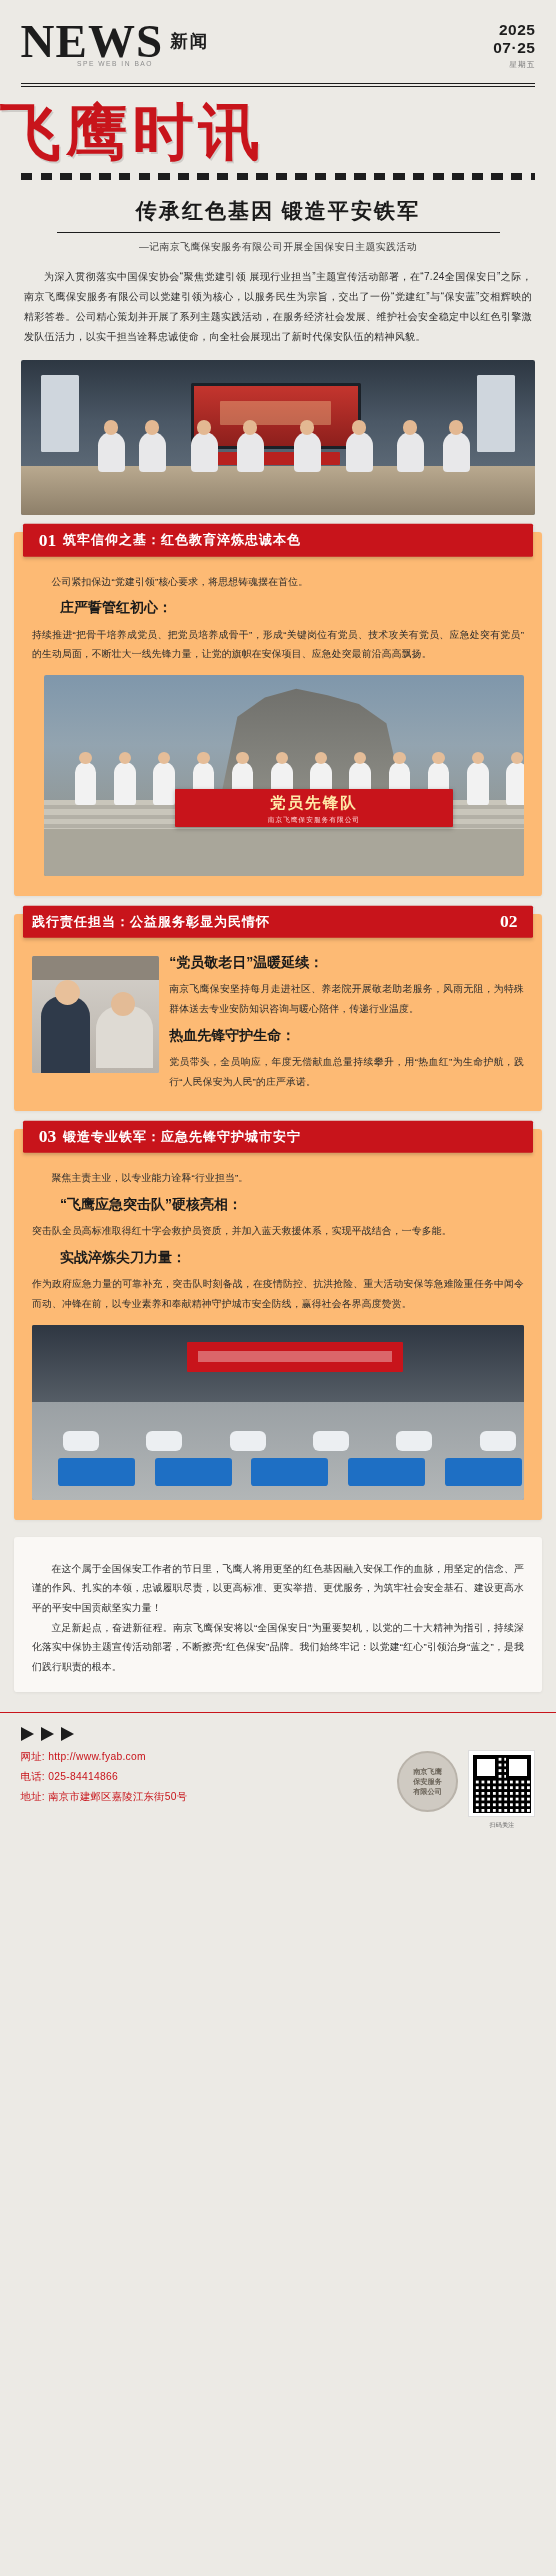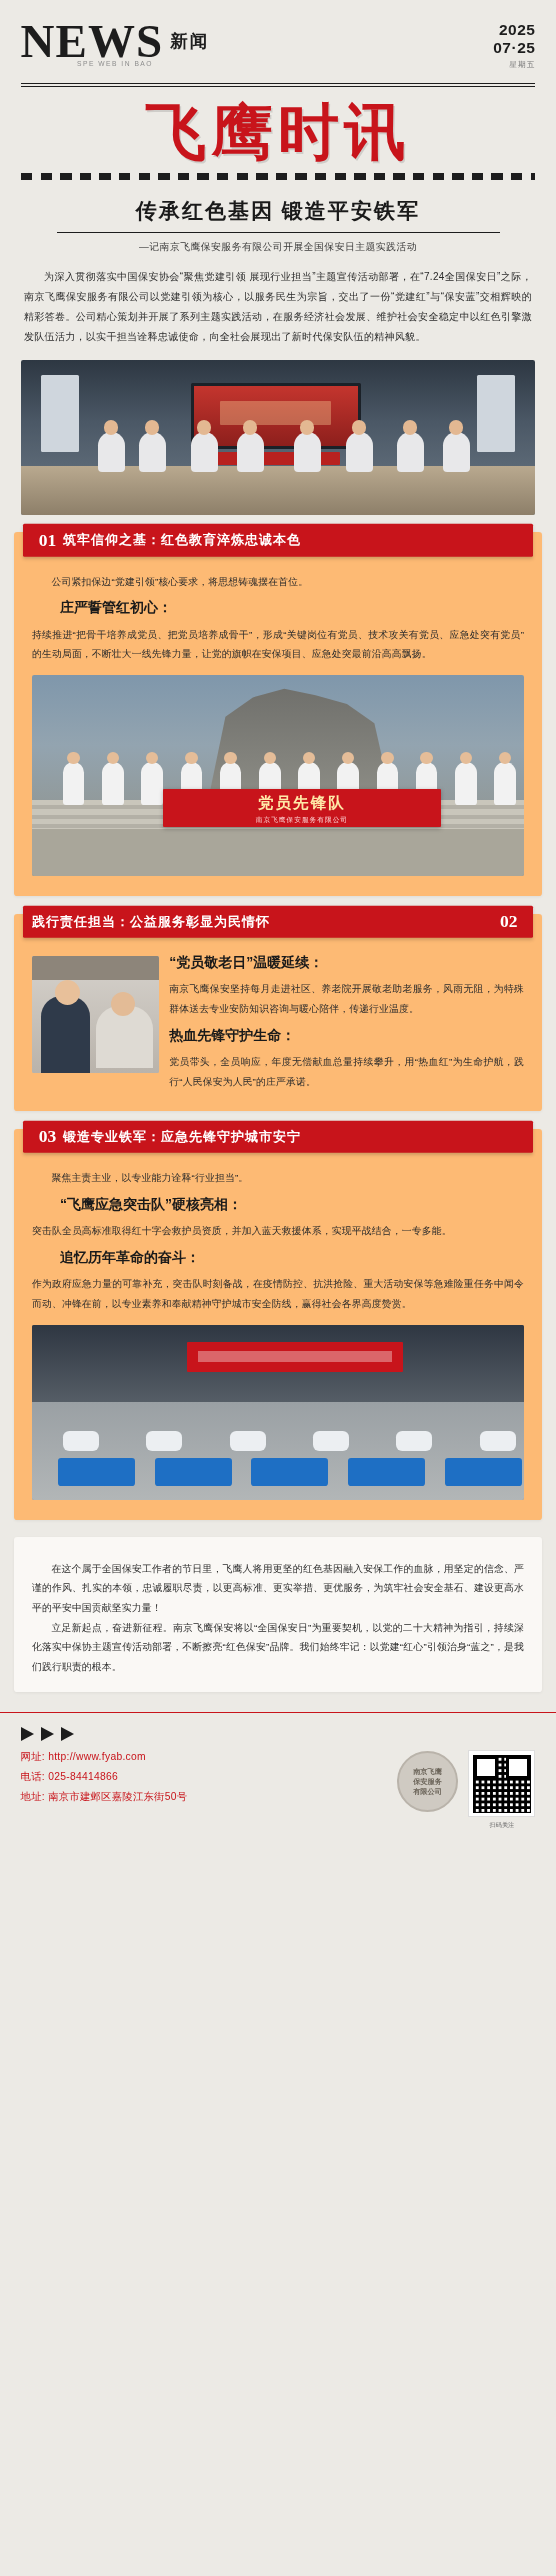--- a/index.html
+++ b/index.html
@@ -59,21 +59,21 @@
     border-top: 1.5px solid #1d1d1d;
   }
   .rule-thin {
     margin: 2.1px 20.6px 0 20.6px;
     border-top: 0.5px solid #1d1d1d;
   }
 
   
   .bigtitle-wrap {
     margin: 13.4px 0 0 0;
-    text-align: center;
+    text-align: left;
   }
   .bigtitle {
     display: inline-block;
     font-family: "Liberation Serif","DejaVu Serif",serif;
     font-size: 61px;
     font-weight: 700;
     letter-spacing: 5.2px;
     color: #c8141b;
     line-height: 1.05;
     text-shadow: 1.5px 1.5px 0 rgba(0,0,0,0.12);
@@ -366,21 +366,21 @@
       <div class="sec-num">01</div>
       <div class="sec-title">筑牢信仰之基：红色教育淬炼忠诚本色</div>
     </div>
     <div class="card-body">
       <div class="para">公司紧扣保边“党建引领”核心要求，将思想铸魂摆在首位。</div>
 
       <div class="kicker">庄严誓管红初心：</div>
 
       <div class="para noindent">持续推进“把骨干培养成党员、把党员培养成骨干”，形成“关键岗位有党员、技术攻关有党员、应急处突有党员”的生动局面，不断壮大一线先锋力量，让党的旗帜在安保项目、应急处突最前沿高高飘扬。</div>
 
-      <div class="photo photo-2" style="margin-left:0;margin-right:0;">
+      <div class="photo photo-2" style="margin-left:12px;margin-right:0;">
         <div class="ph2-monument"></div>
         <div class="ph2-steps"></div>
         <div class="ph2-ground"></div>
         <div class="ph2-people">
           <i></i>
             <i></i>
           <i></i>
             <i></i>
           <i></i>
             <i></i>
@@ -424,21 +424,21 @@
     <div class="card-head">
       <div class="sec-num">03</div>
       <div class="sec-title">锻造专业铁军：应急先锋守护城市安宁</div>
     </div>
     <div class="card-body">
       <div class="para">聚焦主责主业，以专业能力诠释“行业担当”。</div>
 
       <div class="kicker">“飞鹰应急突击队”硬核亮相：</div>
       <div class="para noindent">突击队全员高标准取得红十字会救护员资质，并加入蓝天救援体系，实现平战结合，一专多能。</div>
 
-      <div class="kicker">追忆历年革命的奋斗：</div>
+      <div class="kicker">实战淬炼尖刀力量：</div>
       <div class="para noindent">作为政府应急力量的可靠补充，突击队时刻备战，在疫情防控、抗洪抢险、重大活动安保等急难险重任务中闻令而动、冲锋在前，以专业素养和奉献精神守护城市安全防线，赢得社会各界高度赞赏。</div>
 
       <div class="photo photo-4" style="margin-left:0;margin-right:0;">
         <div class="ph4-wall"></div>
         <div class="ph4-banner"></div>
         <div class="ph4-floor"></div>
         <div class="ph4-mats">
           <span></span>
           <span></span>
           <span></span>

